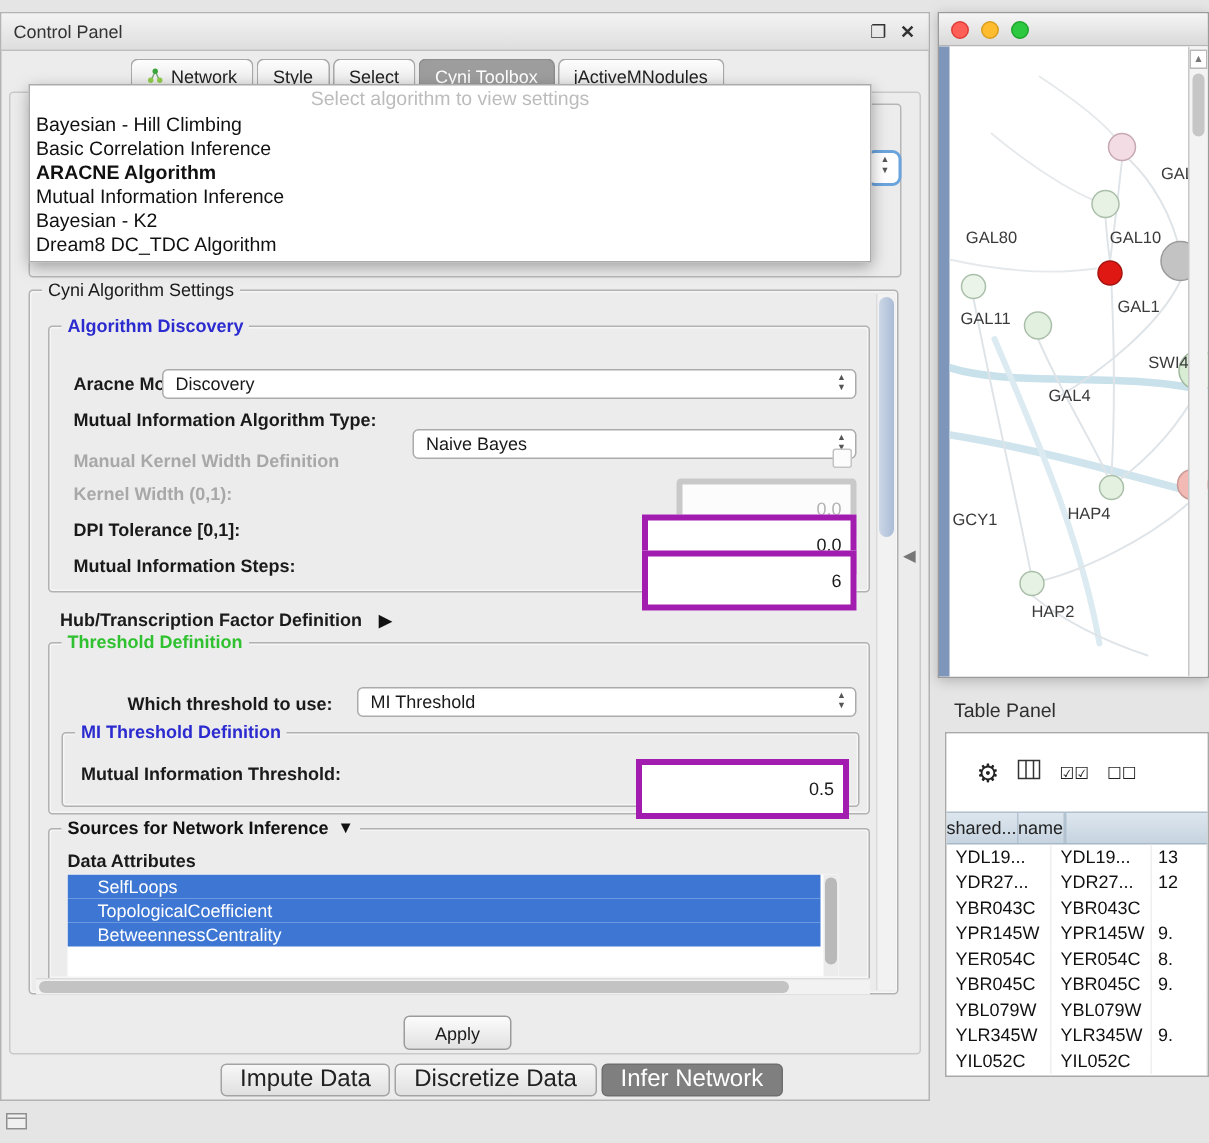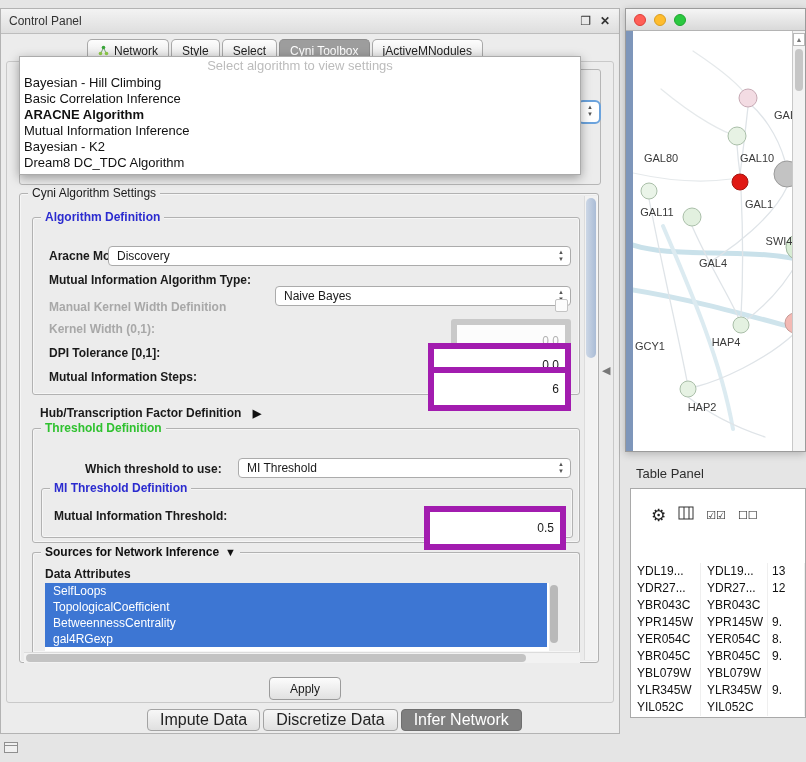--- a/index.html
+++ b/index.html
@@ -54,38 +54,38 @@
 
   .lbl{position:absolute;font-size:12px;font-weight:bold;color:#1a1a1a;white-space:nowrap;}
   .lbl.dis{color:#a8a8a8;}
 
   .combo{position:absolute;height:20px;background:#fff;border:1px solid #ababab;border-radius:4px;
          font-size:12px;display:flex;align-items:center;padding:0 19px 0 8px;box-sizing:border-box;cursor:default;}
   .stepper{position:absolute;right:3px;top:2px;width:12px;display:flex;flex-direction:column;
            align-items:center;color:#555;}
   .stepper span{font-size:6px;line-height:7px;}
 
-  .tfield{position:absolute;height:20px;background:#fff;border:6px solid #a21caf;font-size:12px;
+  .tfield{position:absolute;height:20px;background:#fff;border:4px solid #a21caf;font-size:12px;
           display:flex;align-items:center;justify-content:flex-end;padding:16px 6px;box-sizing:border-box;}
   .tfield.dis{border-color:#c9c9c9;color:#b3b3b3;background:#fcfcfc;border-radius:3px;}
 
   .checkbox{position:absolute;width:13px;height:13px;background:#fcfcfc;border:1px solid #c4c4c4;
             border-radius:2px;box-sizing:border-box;}
 
   .arrow-glyph{font-size:11px;color:#111;}
 
   
   .vscroll{position:absolute;width:12px;background:#f2f2f2;border-left:1px solid #dcdcdc;}
   .vthumb{position:absolute;left:1px;right:1px;border-radius:6px;}
   .hscroll{position:absolute;height:10px;background:#f2f2f2;border-top:1px solid #dcdcdc;}
   .hthumb{position:absolute;top:1px;bottom:1px;border-radius:5px;background:#c3c3c3;}
 
   
   .src-list{position:absolute;background:#fff;overflow:hidden;}
-  .src-item{height:16px;line-height:16px;padding-left:8px;font-size:12px;color:#fff;
+  .src-item{height:16px;line-height:16px;padding-left:20px;font-size:12px;color:#fff;
             background:#3d76d3;width:502px;box-sizing:border-box;cursor:default;}
   .src-scroll{position:absolute;top:0;right:0;bottom:0;width:10px;background:#ececec;}
   .src-thumb{position:absolute;left:1px;right:1px;top:2px;height:58px;background:#b9b9b9;border-radius:4px;}
 
   .btn{position:absolute;height:21px;border:1px solid #9b9b9b;border-radius:4px;
        background:linear-gradient(#fcfcfc,#e1e1e1);font-size:12px;display:flex;
        align-items:center;justify-content:center;cursor:default;}
 
   .btabs-row{position:absolute;left:146px;top:700px;display:flex;}
   .btab{height:20px;line-height:19px;padding:0 12px;font-size:16px;color:#222;
@@ -209,21 +209,21 @@
         <div class="popup-item">Bayesian - K2</div>
 
         <div class="popup-item">Dream8 DC_TDC Algorithm</div>
       </div>
   </div>
 
   <div class="fs" style="left:18px;top:184px;width:580px;height:470px;">
     <span class="fs-title">Cyni Algorithm Settings</span>
 
     <div class="fs" style="left:12px;top:23px;width:548px;height:178px;">
-      <span class="fs-title t-blue">Algorithm Definition</span>
+      <span class="fs-title t-blue">Algorithm Discovery</span>
 
       <span class="lbl" style="left:16px;top:31px;">Aracne Mode:</span>
       <div class="combo" style="left:75px;top:28px;width:463px;">
         <span>Discovery</span>
         <span class="stepper">
             <span>▲</span>
             <span>▼</span>
           </span>
       </div>
 
@@ -281,21 +281,20 @@
       <span class="lbl" style="left:12px;top:14px;">Data Attributes</span>
       <div class="src-list" style="left:12px;top:30px;width:514px;height:68px;">
         <div>
 
             <div class="src-item">SelfLoops</div>
 
             <div class="src-item">TopologicalCoefficient</div>
 
             <div class="src-item">BetweennessCentrality</div>
 
-            <div class="src-item">gal4RGexp</div>
           </div>
         <div class="src-scroll">
           <div class="src-thumb"></div>
         </div>
       </div>
     </div>
 
     <div class="vscroll" style="right:1px;top:2px;height:464px;">
       <div class="vthumb" style="top:2px;height:160px;background:linear-gradient(90deg,#ccd7e6,#aabcd6);"></div>
     </div>
@@ -379,20 +378,28 @@
       <svg width="16" height="14" viewBox="0 0 16 14">
         <rect x="1" y="1" width="14" height="12" fill="#fff" stroke="#333"></rect>
         <line x1="6" y1="1" x2="6" y2="13" stroke="#333"></line>
         <line x1="11" y1="1" x2="11" y2="13" stroke="#333"></line>
       </svg>
     </span>
     <span class="tp-icon pair">☑☑</span>
     <span class="tp-icon pair">☐☐</span>
   </div>
 
+  <div class="thead">
+
+      <div class="th">shared...</div>
+
+      <div class="th">name</div>
+
+      <div class="th"></div>
+    </div>
 
   <div class="tbody">
 
       <div class="trow">
         <div class="td c1">YDL19...</div>
         <div class="td c2">YDL19...</div>
         <div class="td c3">13</div>
       </div>
 
       <div class="trow">

